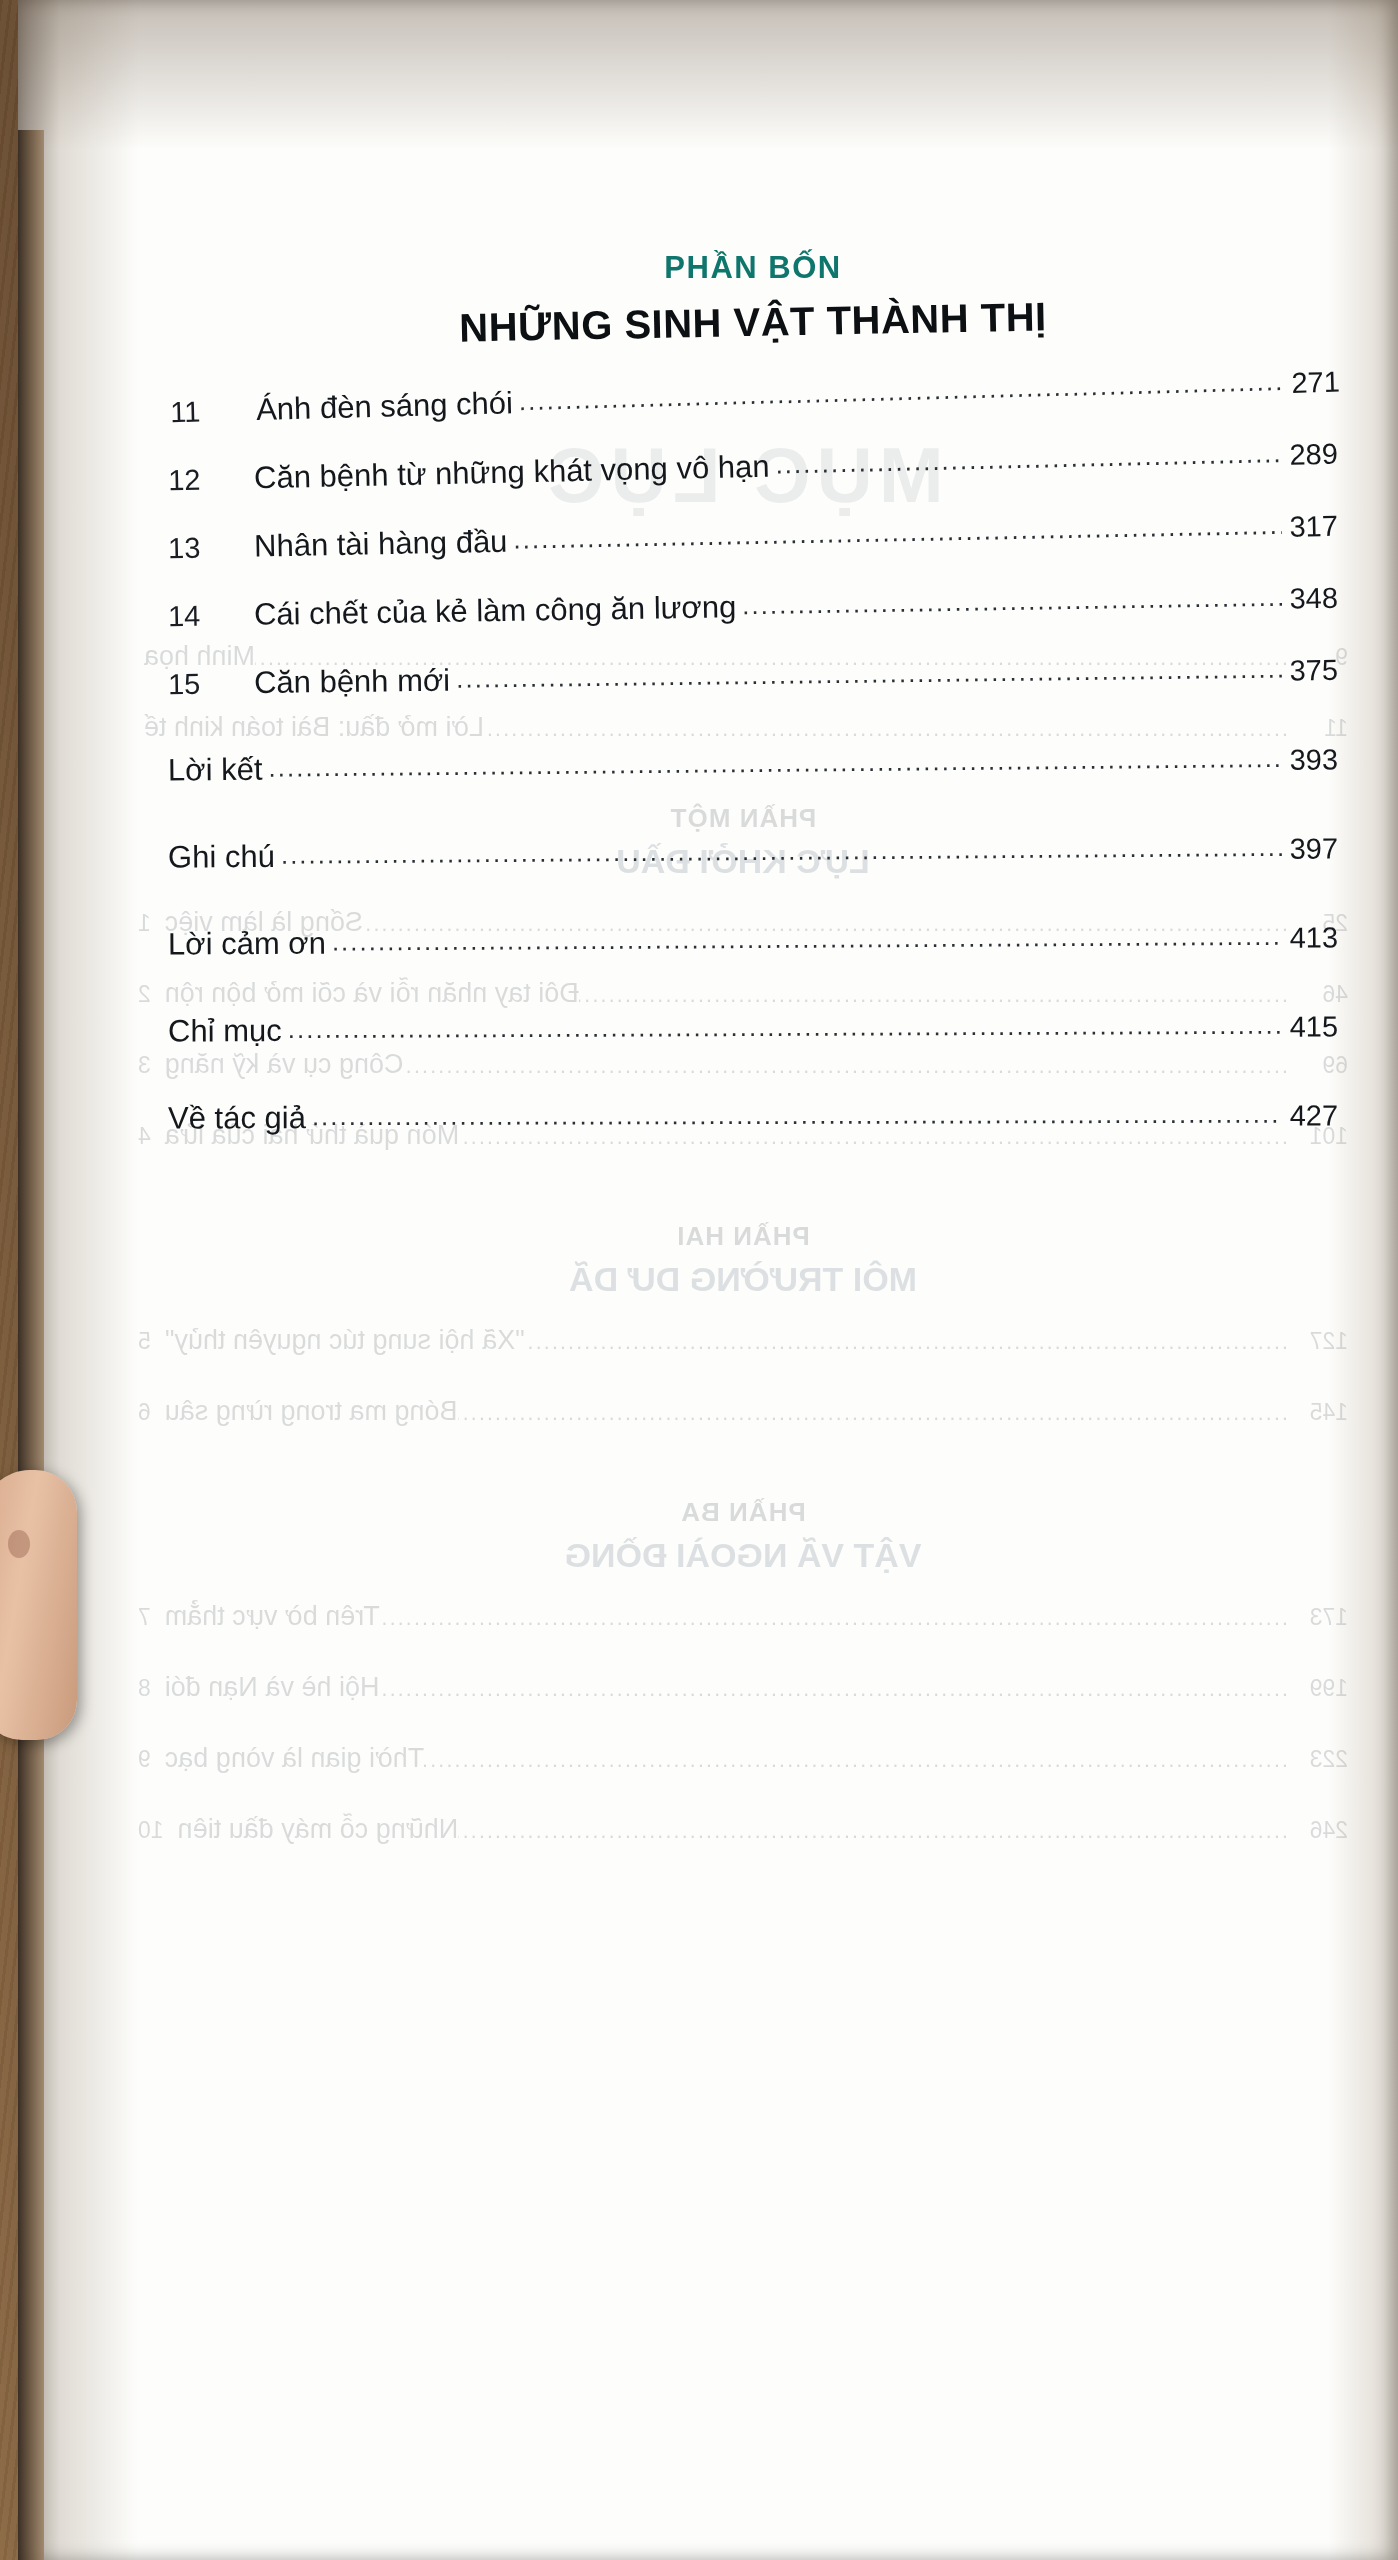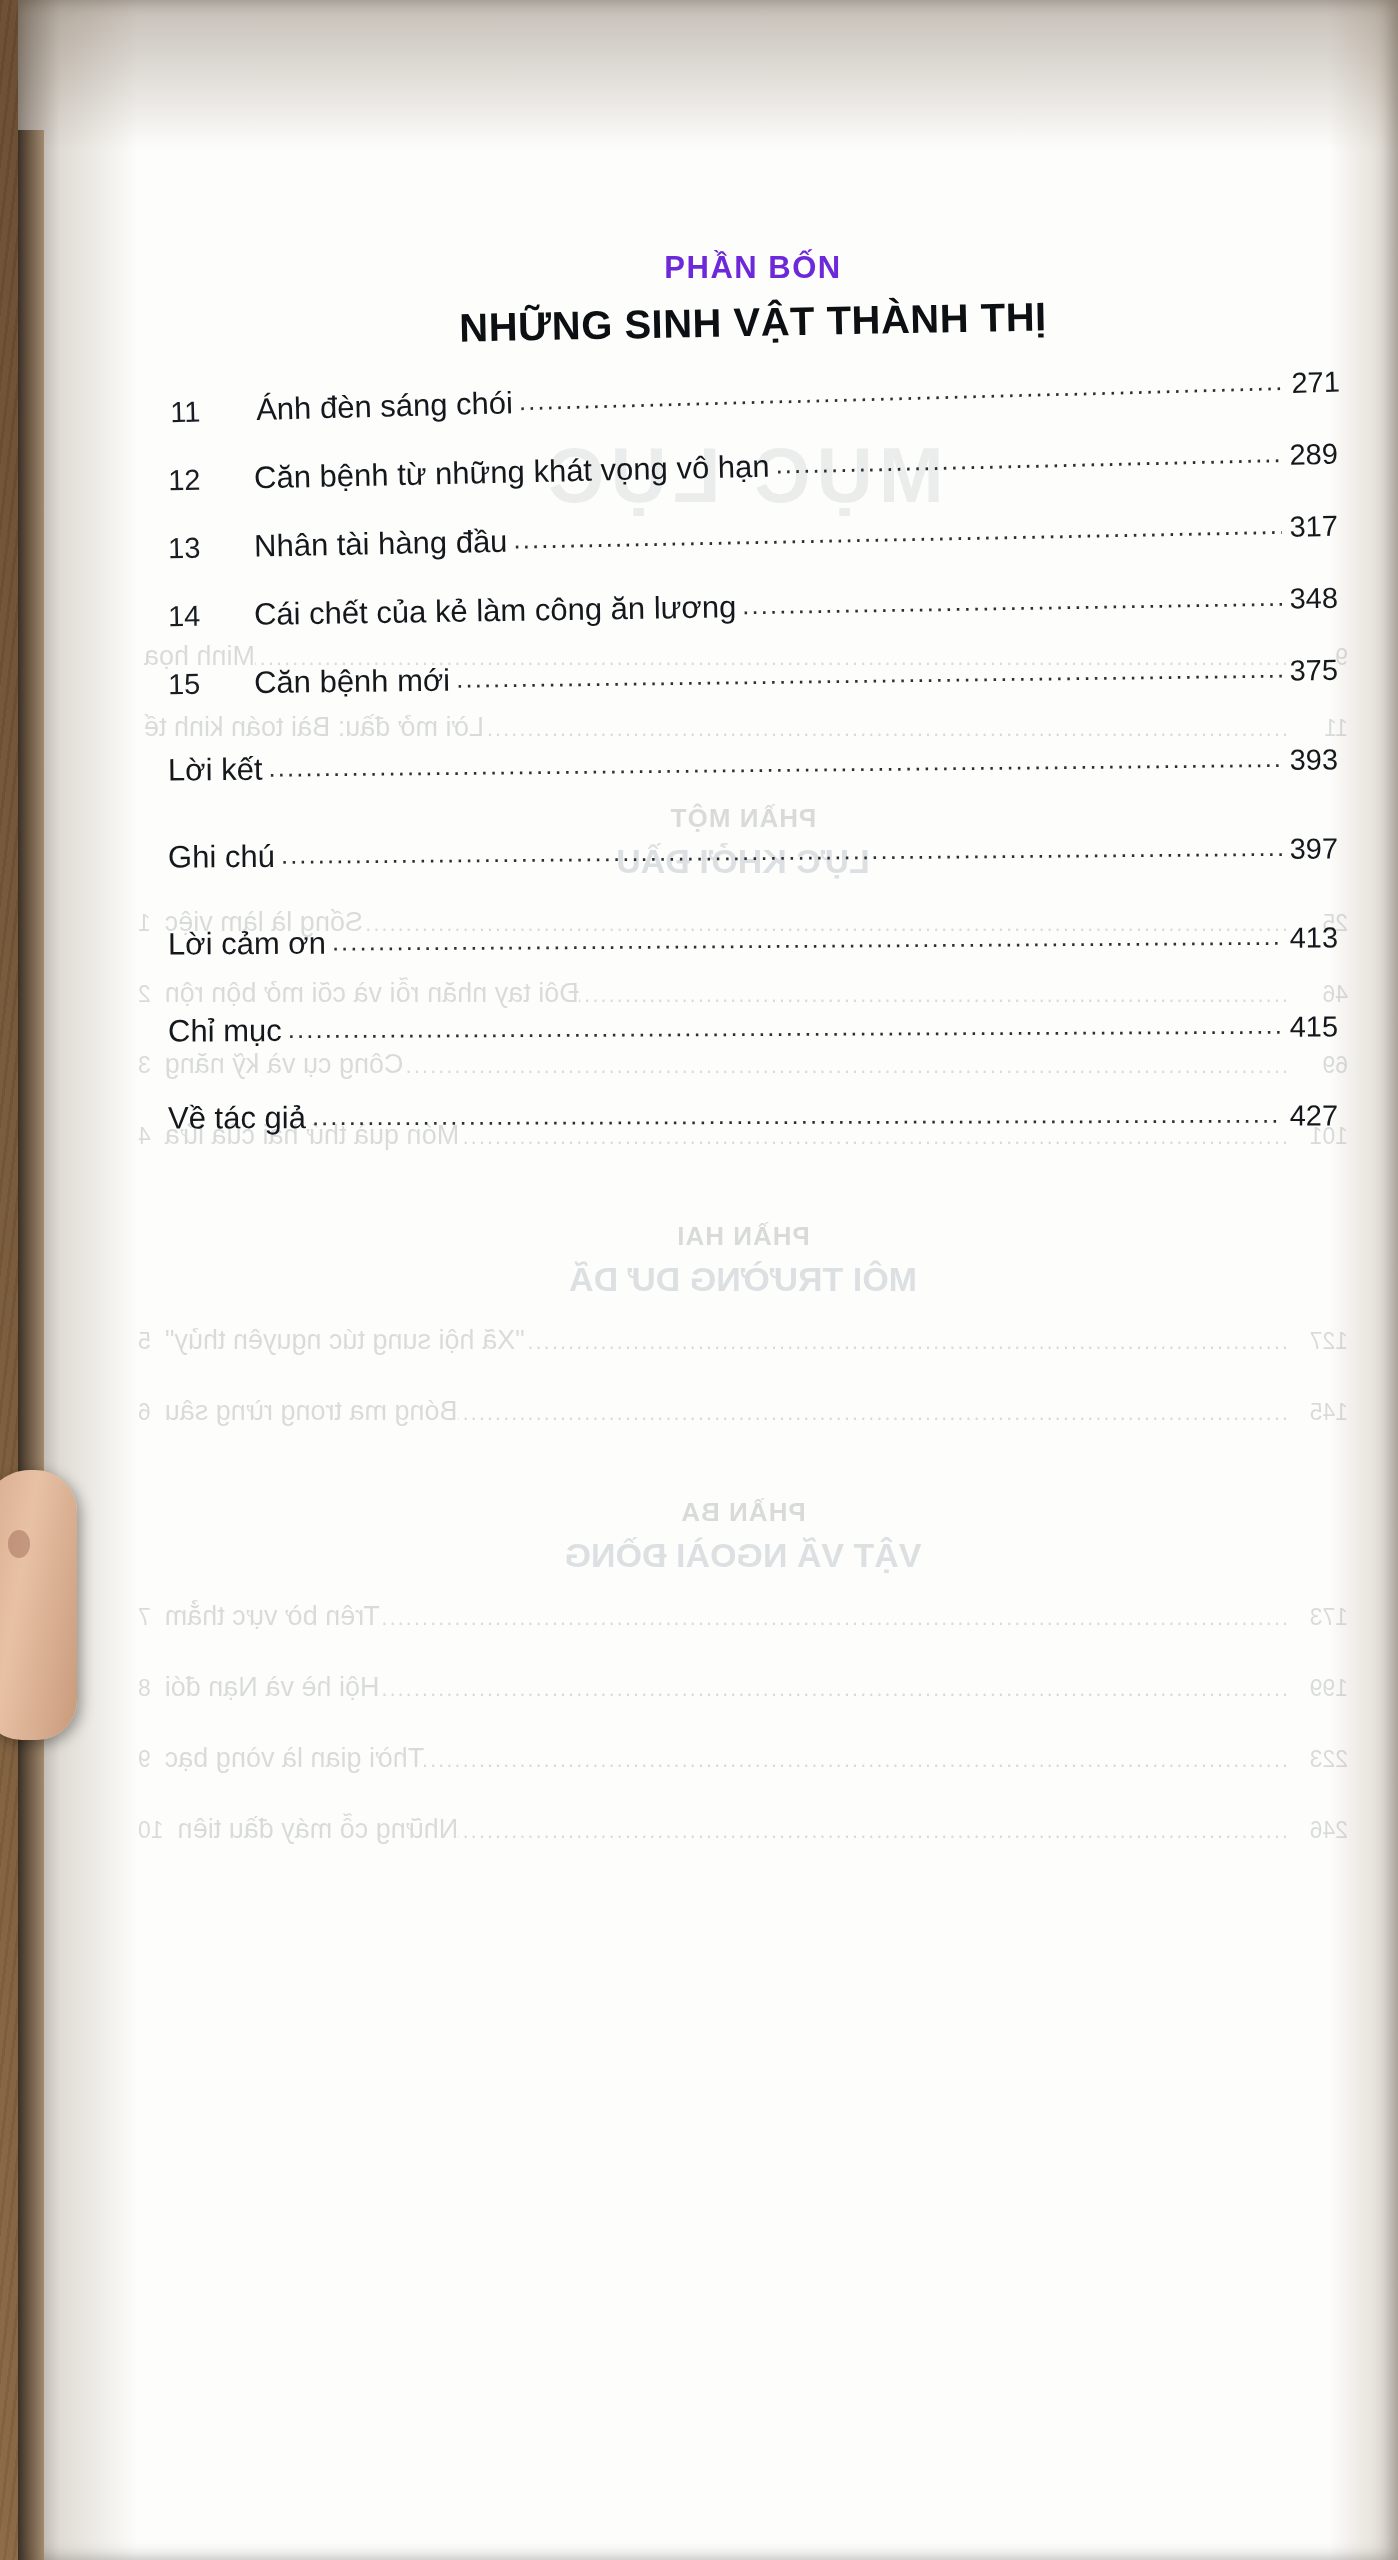--- a/index.html
+++ b/index.html
@@ -104,21 +104,21 @@
     left: 150px;
     top: 250px;
     width: 1170px;
   }
 
   .part-label {
     text-align: center;
     font-size: 31px;
     letter-spacing: 1.5px;
     font-weight: 700;
-    color: #6d28d9;
+    color: #0f766e;
     margin-bottom: 14px;
   }
   .part-title {
     text-align: center;
     font-size: 40px;
     font-weight: 800;
     letter-spacing: 0.5px;
     color: #0d1013;
     margin-bottom: 34px;
     transform: rotate(-1.1deg);

